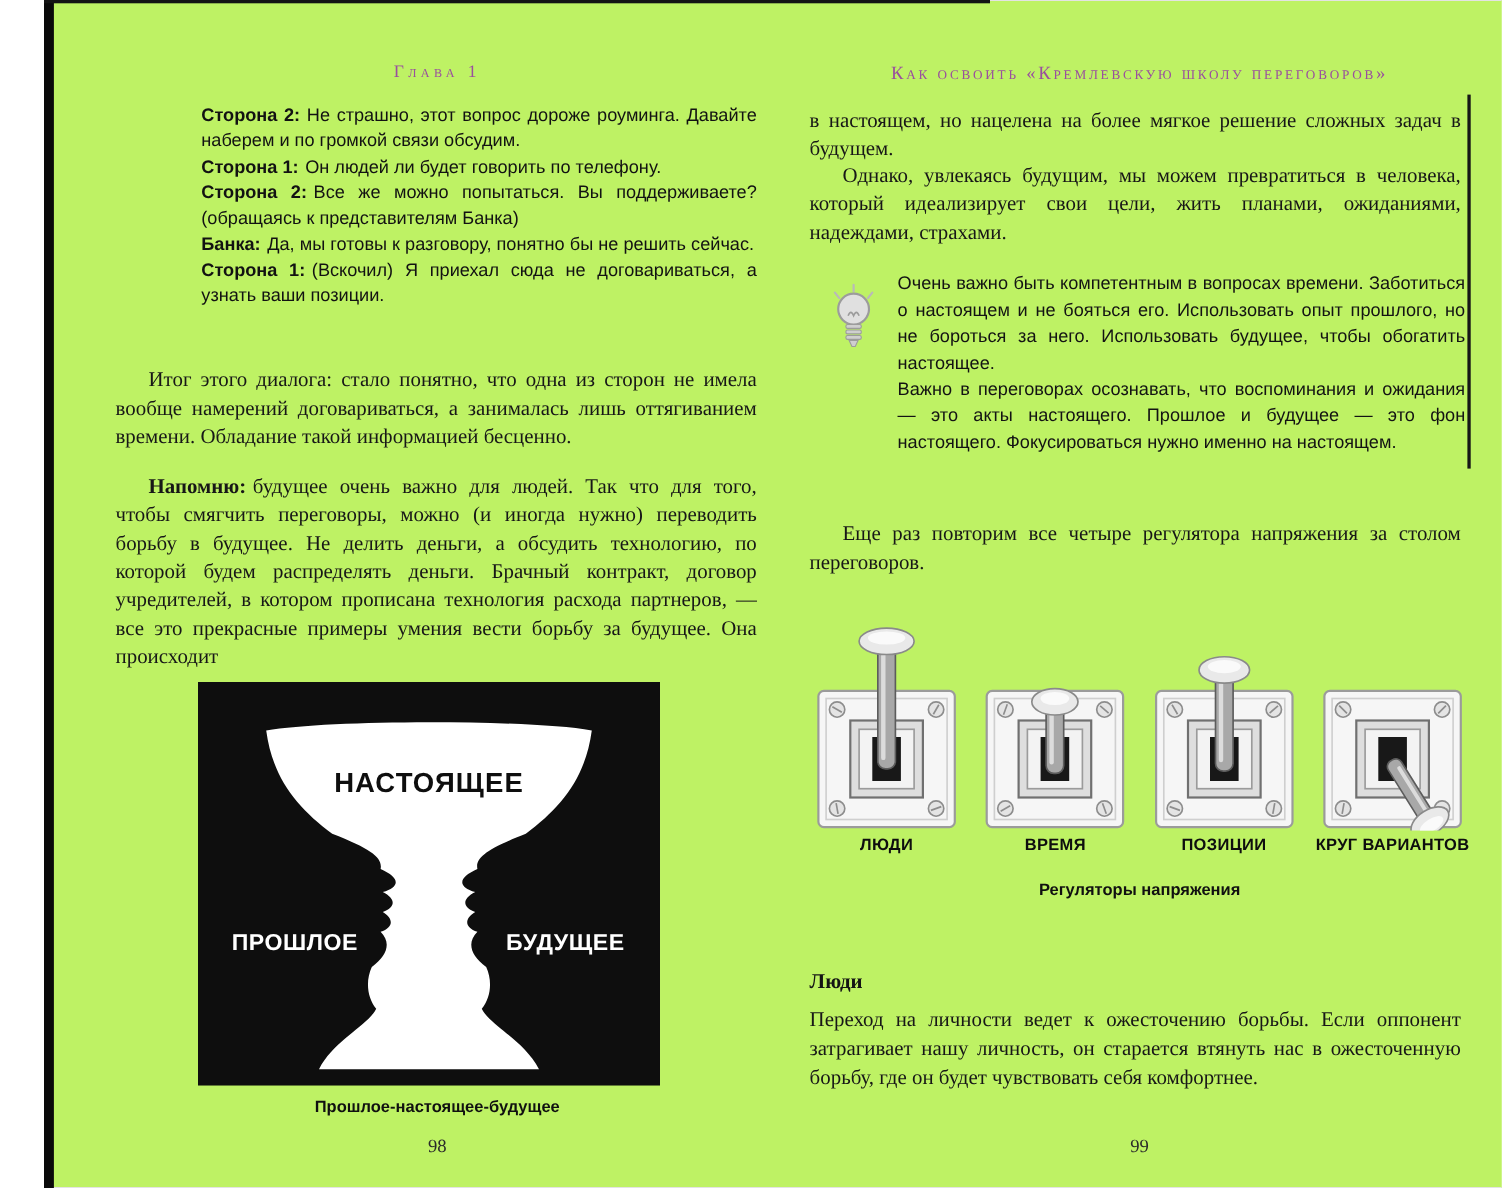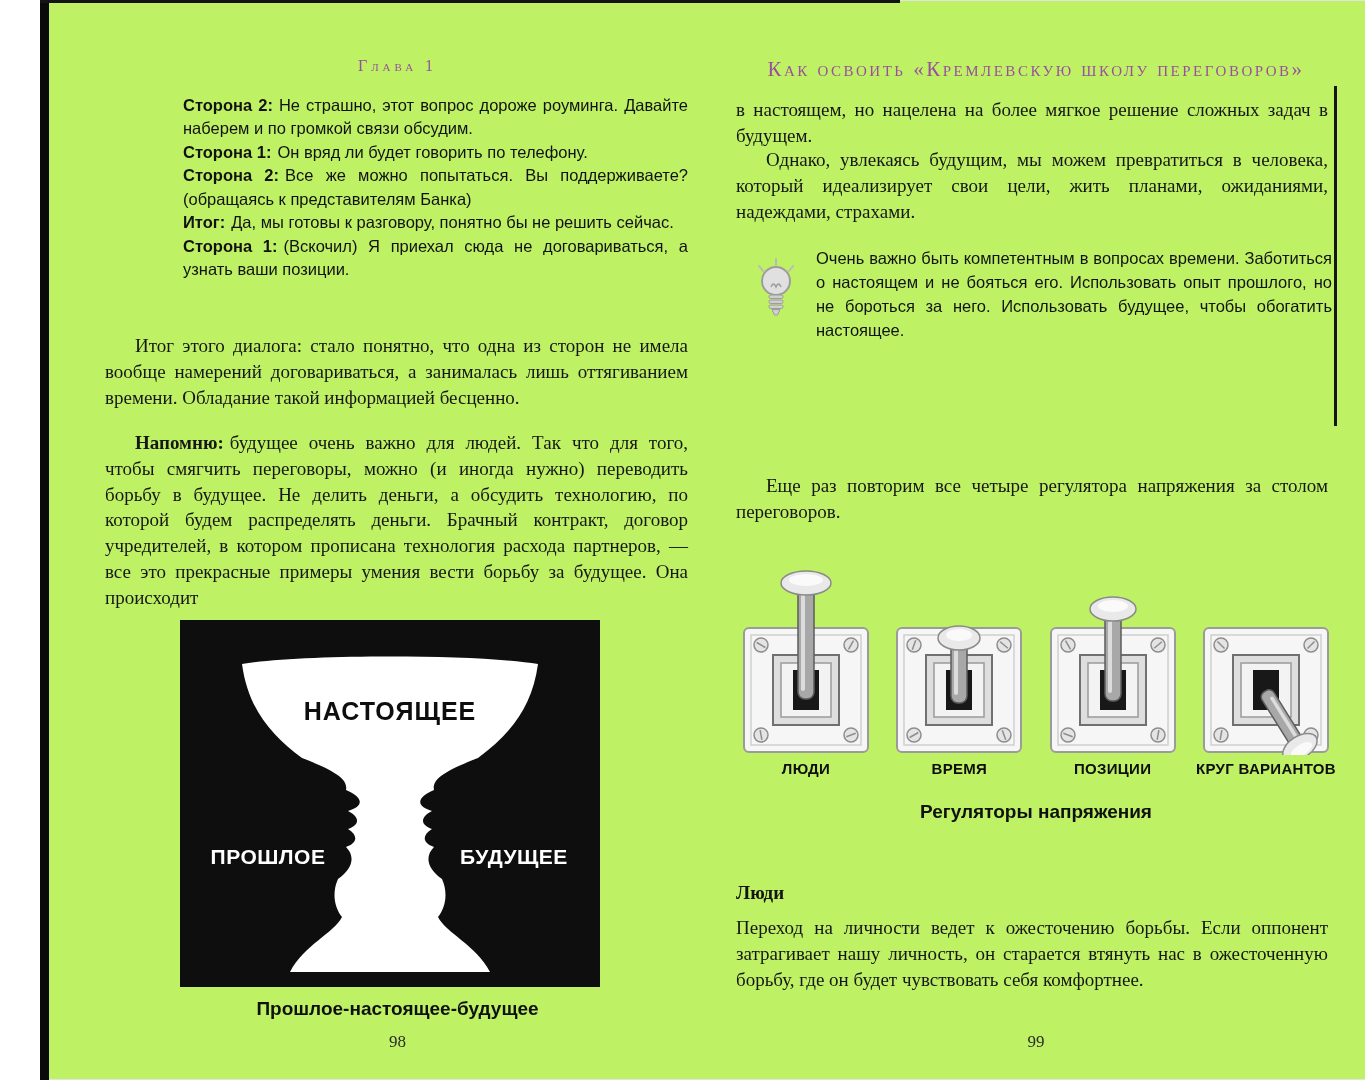--- a/index.html
+++ b/index.html
@@ -17,21 +17,21 @@
   .gutter-line { position:absolute; left:1294px; top:86px; width:3px; height:340px; background:#161616; }
 
   .page { position:absolute; top:0; height:100%; }
   .page-left { left:65px; width:585px; }
   .page-right { left:690px; width:612px; }
 
   .running-head {
     position:absolute; top:57px; left:0; right:0; text-align:center;
     font-family:"Liberation Serif","DejaVu Serif",serif;
     font-variant: small-caps; color: var(--accent);
-    font-size:21px; letter-spacing:2.5px;
+    font-size:17px; letter-spacing:2.5px;
   }
   .page-left .running-head { font-size:16px; letter-spacing:4px; }
 
   .dialog {
     position:absolute; top:94px; left:78px; right:2px;
     font-family:"Liberation Sans","DejaVu Sans",sans-serif;
     font-size:16.5px; line-height:1.42; color:#121212;
   }
   .dialog p { margin:0; text-align:justify; }
   .dialog b { margin-right:6px; }
@@ -42,21 +42,21 @@
     margin:0; color:#171717;
   }
   .indent { text-indent:30px; }
   .para1 { position:absolute; top:333px; left:0; right:2px; }
   .para2 { position:absolute; top:430px; left:0; right:2px; }
   .para2 b { margin-right:6px; }
 
   .vase-figure { position:absolute; top:620px; left:75px; width:420px; height:367px; margin:0; }
   .fig-caption {
     font-family:"Liberation Sans","DejaVu Sans",sans-serif;
-    font-weight:bold; font-size:19px; text-align:center; color:#101010;
+    font-weight:bold; font-size:15px; text-align:center; color:#101010;
   }
   .left-cap { position:absolute; top:998px; left:0; right:0; }
   .page-number {
     position:absolute; bottom:28px; left:0; right:0; text-align:center;
     font-family:"Liberation Serif","DejaVu Serif",serif; font-size:17px; color:#2a2a2a;
   }
 
   .rp1 { position:absolute; top:97px; left:6px; right:14px; }
   .rp2 { position:absolute; top:147px; left:6px; right:14px; }
   .tip { position:absolute; top:247px; left:6px; right:10px; }
@@ -91,23 +91,23 @@
 <div class="scan">
   <div class="edge-left"></div>
   <div class="edge-top"></div>
   <div class="gutter-line"></div>
 
   <section class="page page-left">
     <div class="running-head">Глава 1</div>
 
     <div class="dialog">
       <p class="dialog-line"><b class="speaker">Сторона 2:</b><span>Не страшно, этот вопрос дороже роуминга. Давайте наберем и по громкой связи обсудим.</span></p>
-      <p class="dialog-line"><b class="speaker">Сторона 1:</b><span>Он вряд ли будет говорить по телефону.</span></p>
+      <p class="dialog-line"><b class="speaker">Сторона 1:</b><span>Он людей ли будет говорить по телефону.</span></p>
       <p class="dialog-line"><b class="speaker">Сторона 2:</b><span>Все же можно попытаться. Вы поддерживаете? (обращаясь к представителям Банка)</span></p>
-      <p class="dialog-line"><b class="speaker">Итог:</b><span>Да, мы готовы к разговору, понятно бы не решить сейчас.</span></p>
+      <p class="dialog-line"><b class="speaker">Банка:</b><span>Да, мы готовы к разговору, понятно бы не решить сейчас.</span></p>
       <p class="dialog-line"><b class="speaker">Сторона 1:</b><span>(Вскочил) Я приехал сюда не договариваться, а узнать ваши позиции.</span></p>
     </div>
 
     <p class="body para1 indent">Итог этого диалога: стало понятно, что одна из сторон не имела вообще намерений договариваться, а занималась лишь оттягиванием времени. Обладание такой информацией бесценно.</p>
 
     <p class="body para2 indent"><b>Напомню:</b><span>будущее очень важно для людей. Так что для того, чтобы смягчить переговоры, можно (и иногда нужно) переводить борьбу в будущее. Не делить деньги, а обсудить технологию, по которой будем распределять деньги. Брачный контракт, договор учредителей, в котором прописана технология расхода партнеров, — все это прекрасные примеры умения вести борьбу за будущее. Она происходит</span></p>
 
     <figure class="vase-figure">
       <svg viewBox="0 0 420 367" width="420" height="367" role="img">
         <rect x="0" y="0" width="420" height="367" fill="#0e0e0e"></rect>
@@ -157,20 +157,21 @@
           <circle cx="26" cy="24" r="14" fill="#e0e0e0" stroke="#9c9c9c" stroke-width="2"></circle>
           <path d="M21 30 q2.5 -6 5 0 q2.5 -6 5 0" fill="none" stroke="#9c9c9c" stroke-width="1.5"></path>
           <rect x="19" y="38" width="14" height="3.5" rx="1.5" fill="#cfcfcf" stroke="#9c9c9c" stroke-width="1"></rect>
           <rect x="19" y="43" width="14" height="3.5" rx="1.5" fill="#cfcfcf" stroke="#9c9c9c" stroke-width="1"></rect>
           <rect x="19" y="48" width="14" height="3.5" rx="1.5" fill="#cfcfcf" stroke="#9c9c9c" stroke-width="1"></rect>
           <path d="M22 52.5 h8 l-2.5 5.5 h-3 z" fill="#cfcfcf" stroke="#9c9c9c" stroke-width="1"></path>
         </svg>
       </span>
       <div class="tip-text">
         <p>Очень важно быть компетентным в вопросах времени. Заботиться о настоящем и не бояться его. Использовать опыт прошлого, но не бороться за него. Использовать будущее, чтобы обогатить настоящее.</p>
+        <p>Важно в переговорах осознавать, что воспоминания и ожидания — это акты настоящего. Прошлое и будущее — это фон настоящего. Фокусироваться нужно именно на настоящем.</p>
       </div>
     </div>
 
     <p class="body rp3 indent">Еще раз повторим все четыре регулятора напряжения за столом переговоров.</p>
 
     <figure class="switch-figure">
       <div class="switch-row">
 
         <div class="switch">
           <svg viewBox="0 0 140 190" width="140" height="190">

